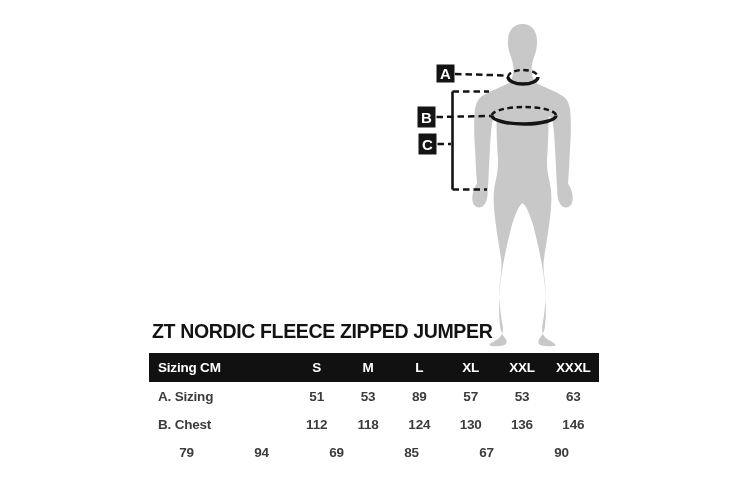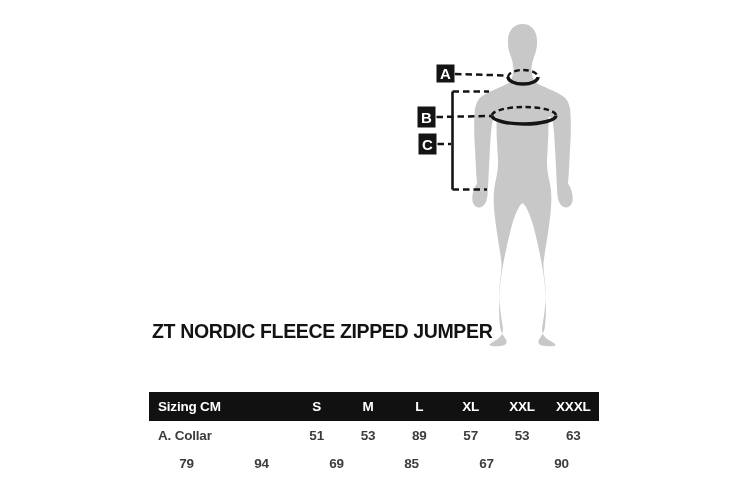--- a/index.html
+++ b/index.html
@@ -36,21 +36,20 @@
     transform-origin: left center;
   }
   .size-table {
     position: absolute;
     left: 149px;
     top: 353px;
     width: 450px;
     font-size: 13.5px;
     font-weight: 700;
     letter-spacing: -0.2px;
-    margin-top: 39px;
   }
   .size-table .thead {
     height: 29px;
     background: #111111;
     color: #ffffff;
     display: flex;
     align-items: center;
   }
   .size-table .trow {
     height: 28px;
@@ -181,29 +180,38 @@
       <div class="cell-label">Sizing CM</div>
       <div class="cell-val">S</div>
       <div class="cell-val">M</div>
       <div class="cell-val">L</div>
       <div class="cell-val">XL</div>
       <div class="cell-val">XXL</div>
       <div class="cell-val">XXXL</div>
     </div>
 
     <div class="trow">
-      <div class="cell-label">A. Collar</div>
+      <div class="cell-label">A. Sizing</div>
       <div class="cell-val">51</div>
       <div class="cell-val">53</div>
       <div class="cell-val">89</div>
       <div class="cell-val">57</div>
       <div class="cell-val">53</div>
       <div class="cell-val">63</div>
     </div>
 
+    <div class="trow">
+      <div class="cell-label">B. Chest</div>
+      <div class="cell-val">112</div>
+      <div class="cell-val">118</div>
+      <div class="cell-val">124</div>
+      <div class="cell-val">130</div>
+      <div class="cell-val">136</div>
+      <div class="cell-val">146</div>
+    </div>
 
     <div class="trow">
       <div class="cell-val">79</div>
       <div class="cell-val">94</div>
       <div class="cell-val">69</div>
       <div class="cell-val">85</div>
       <div class="cell-val">67</div>
       <div class="cell-val">90</div>
     </div>
   </div>

